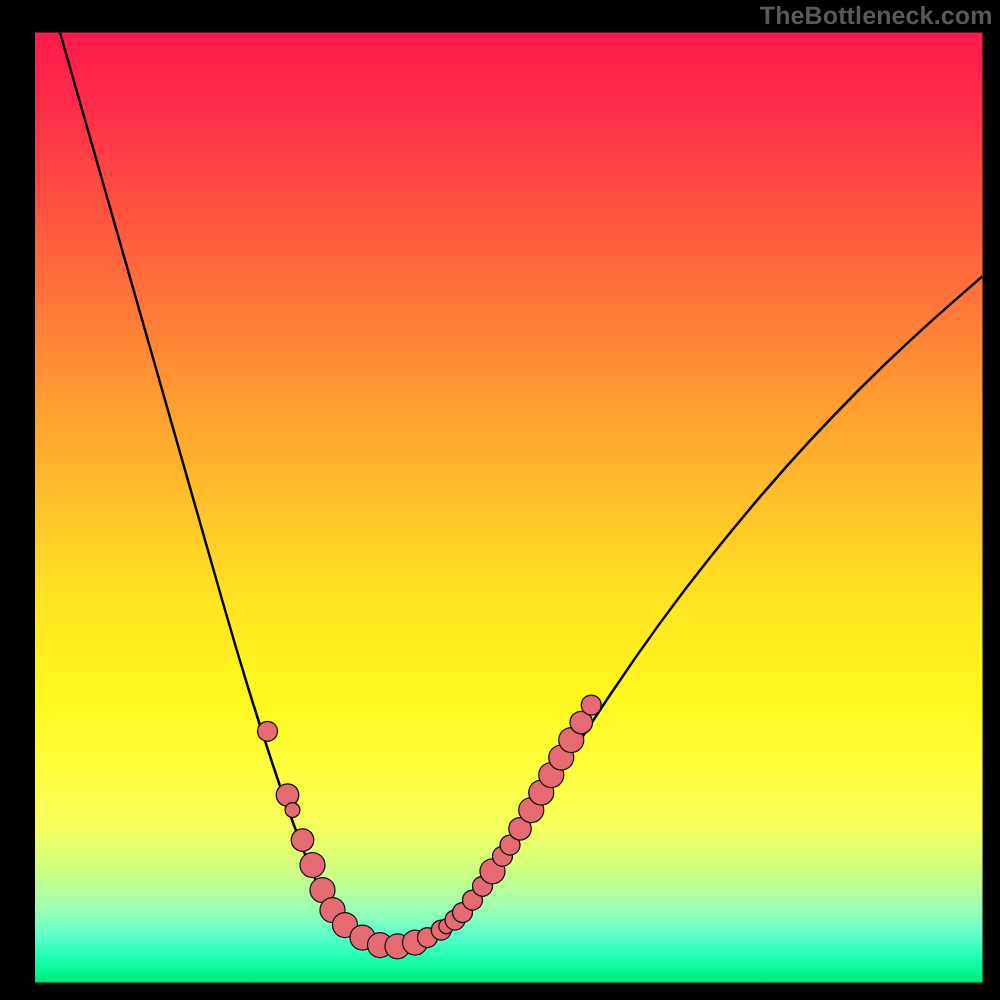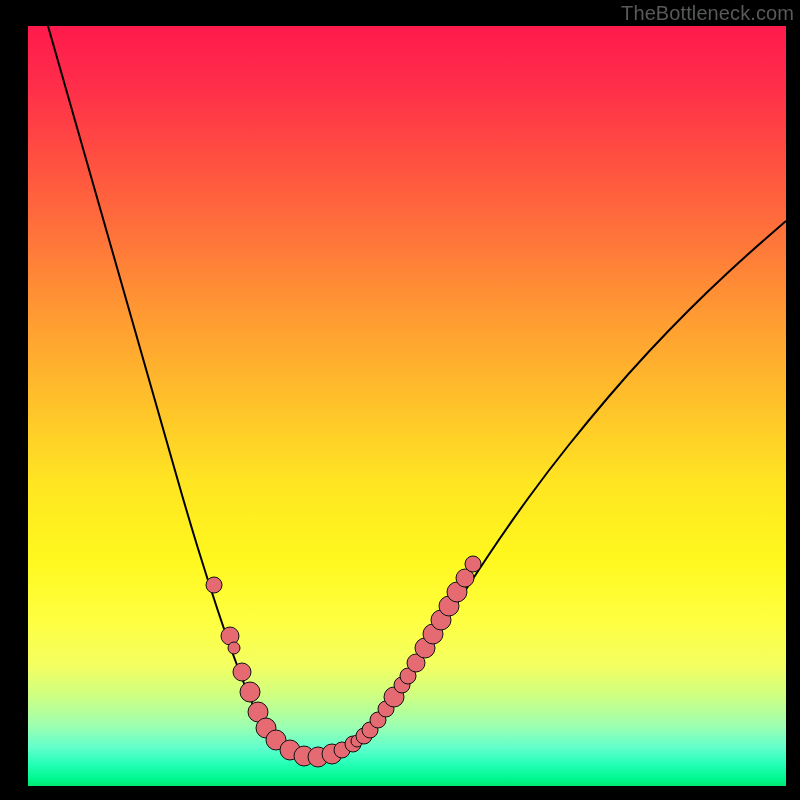--- a/index.html
+++ b/index.html
@@ -33,21 +33,21 @@
     #28ffb8 97%,
     #00f890 99%,
     #00e870 100%);
 }
 .watermark {
   position: absolute;
   right: 6px;
   top: 2px;
   font-family: Arial, Helvetica, sans-serif;
   font-size: 20px;
-  font-weight: 400;
+  font-weight: 700;
   color: #58595b;
   letter-spacing: 0.1px;
 }
 svg.curve {
   position: absolute;
   left: 28px;
   top: 26px;
   width: 758px;
   height: 760px;
 }

